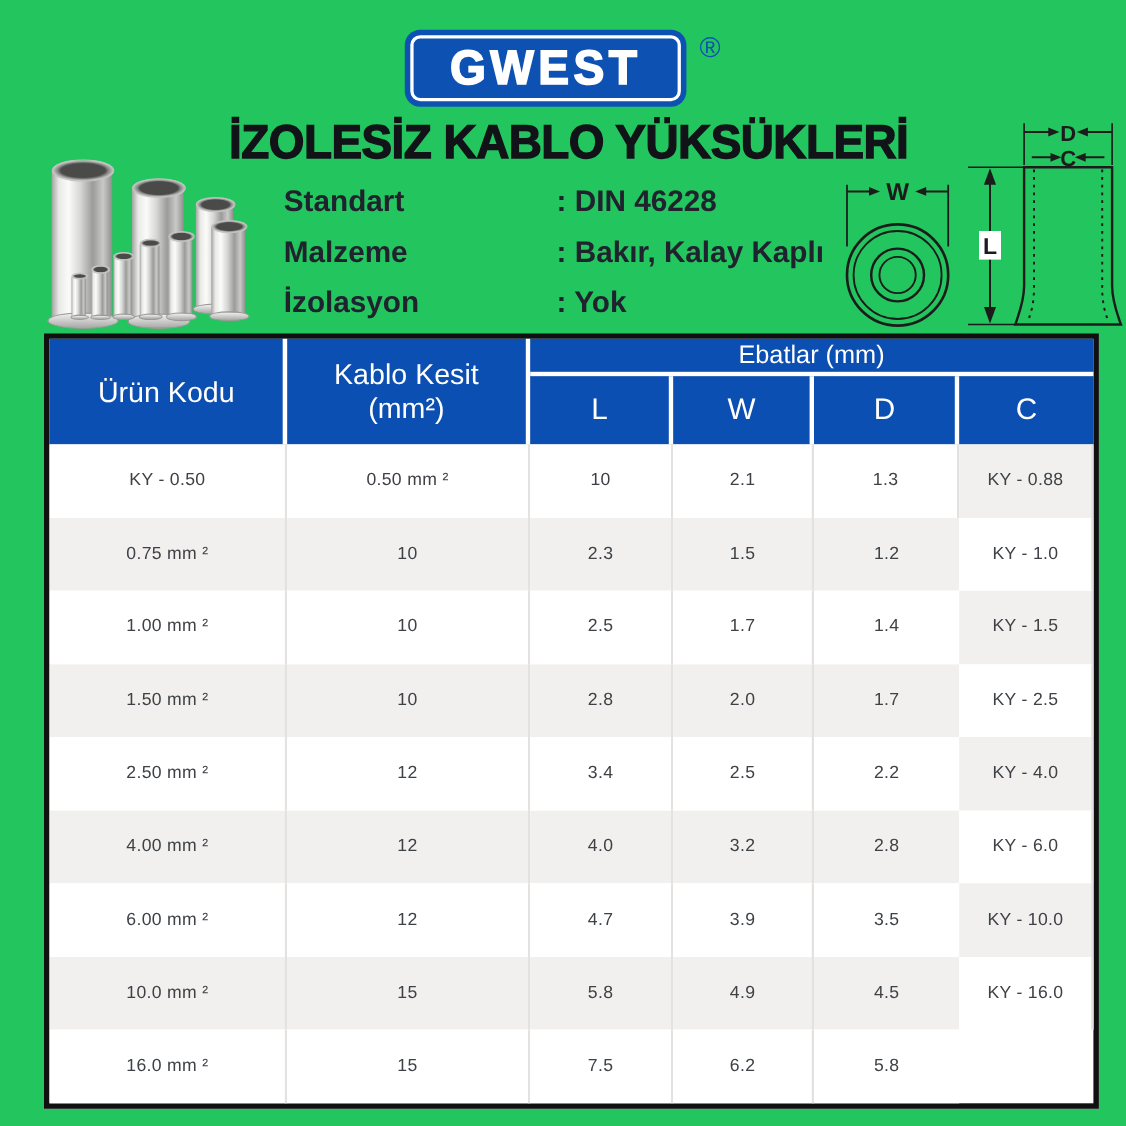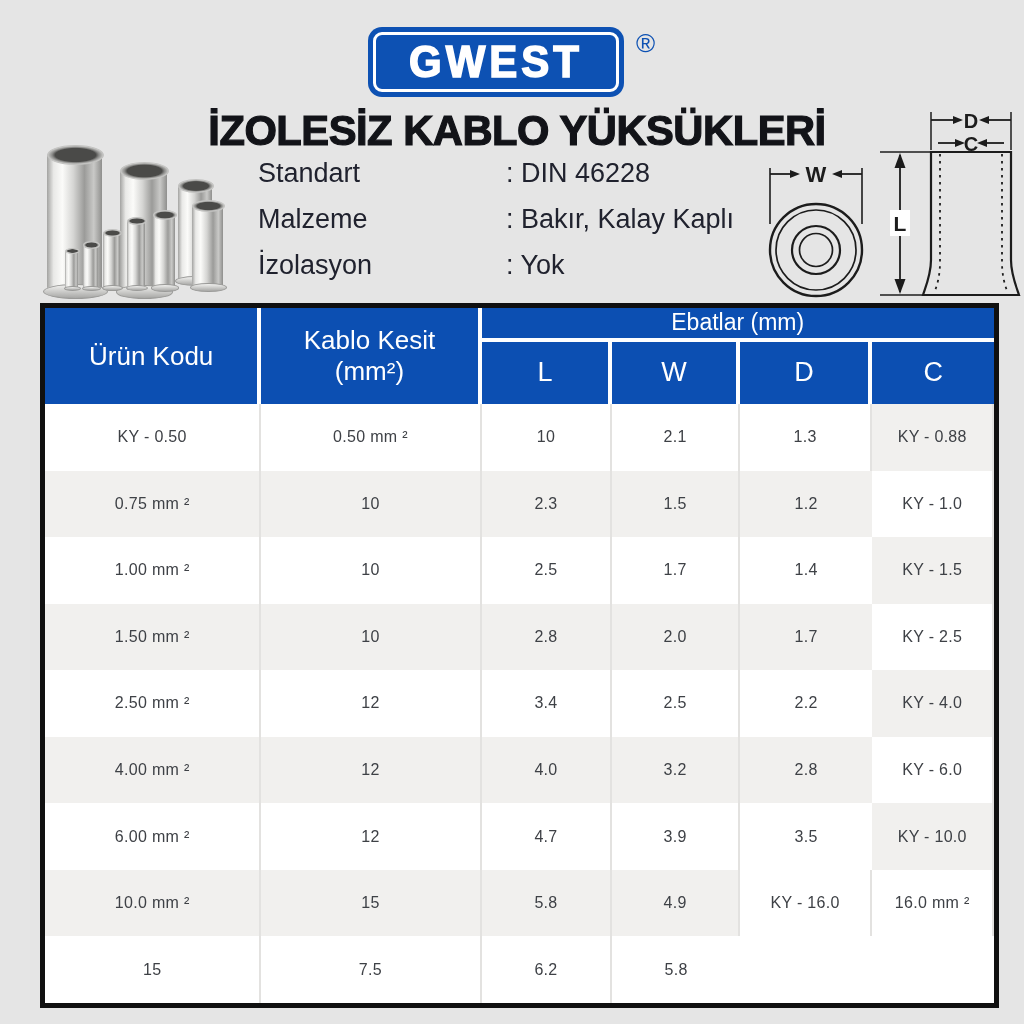--- a/index.html
+++ b/index.html
@@ -1,18 +1,18 @@
 <!DOCTYPE html>
 <html><head>
 <meta charset="utf-8">
 <style>
   * { margin:0; padding:0; box-sizing:border-box; }
   html,body { background:#ffffff; }
   body { font-family:"Liberation Sans", sans-serif; }
-  .page { position:relative; width:1024px; height:1024px; background:#e5e5e5; overflow:hidden; }
+  .page { position:relative; width:1024px; height:1024px; background:#22c55e; overflow:hidden; }
 
   
   .logo-box {
     position:absolute; left:368px; top:27px; width:256px; height:70px;
     background:#0d51b3; border-radius:14px;
     display:flex; align-items:center; justify-content:center;
   }
   .logo-inner {
     position:absolute; inset:5px; border:3px solid #fff; border-radius:9px;
   }
@@ -27,21 +27,21 @@
   }
 
   
   .page-title {
     position:absolute; top:106px; left:517px; transform:translateX(-50%) scaleX(0.97);
     font-size:43px; font-weight:700; color:#121318; letter-spacing:-0.5px;
     white-space:nowrap; -webkit-text-stroke:1.2px #121318;
   }
 
   
-  .specs { position:absolute; left:258px; top:150px; width:530px; }
+  .specs { position:absolute; left:258px; top:160px; width:530px;font-weight:bold; }
   .spec-row { display:flex; height:46px; align-items:center; }
   .spec-label { width:248px; font-size:27px; color:#20222e; }
   .spec-value { font-size:27px; color:#20222e; }
 
   
   .photo { position:absolute; left:30px; top:145px; width:228px; height:158px; }
   .fer {
     position:absolute;
     background:linear-gradient(90deg,#a3a3a1 0%,#e9e9e7 12%,#fbfbf9 28%,#d5d5d3 48%,#9b9b99 68%,#c9c9c7 85%,#8f8f8d 100%);
     border-radius:3px 3px 1px 1px;
@@ -237,20 +237,21 @@
     <div class="bc">12</div>
     <div class="bc">4.7</div>
     <div class="bc">3.9</div>
     <div class="bc last">3.5</div>
 
     <div class="bc" style="background:#f1f0ee">KY - 10.0</div>
     <div class="bc" style="background:#f1f0ee">10.0 mm ²</div>
     <div class="bc" style="background:#f1f0ee">15</div>
     <div class="bc" style="background:#f1f0ee">5.8</div>
     <div class="bc" style="background:#f1f0ee">4.9</div>
+    <div class="bc last" style="background:#f1f0ee">4.5</div>
 
     <div class="bc">KY - 16.0</div>
     <div class="bc">16.0 mm ²</div>
     <div class="bc">15</div>
     <div class="bc">7.5</div>
     <div class="bc">6.2</div>
     <div class="bc last">5.8</div>
   </div>
 
 </div>

